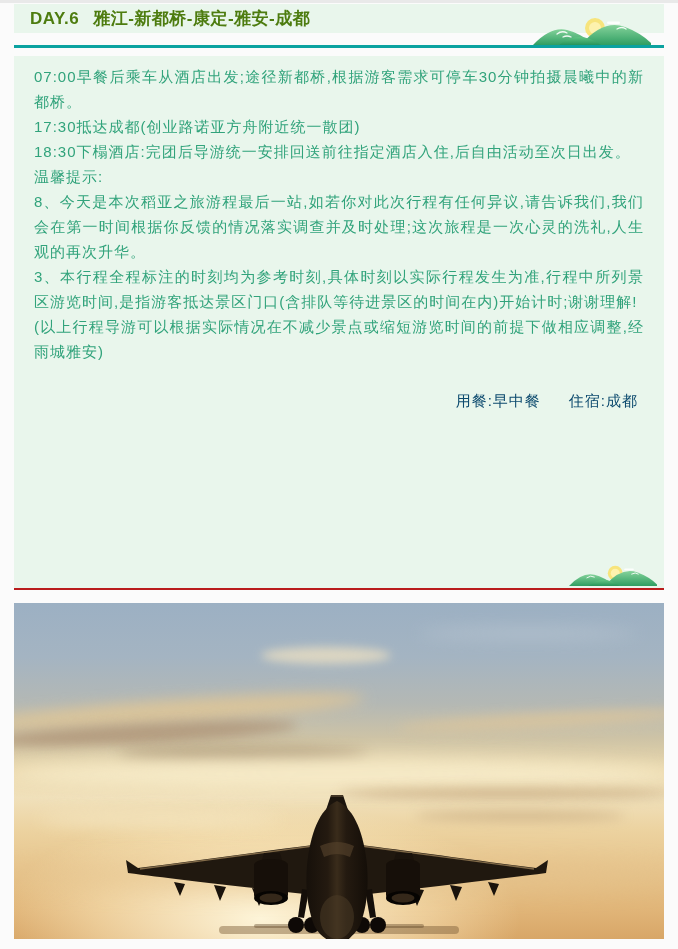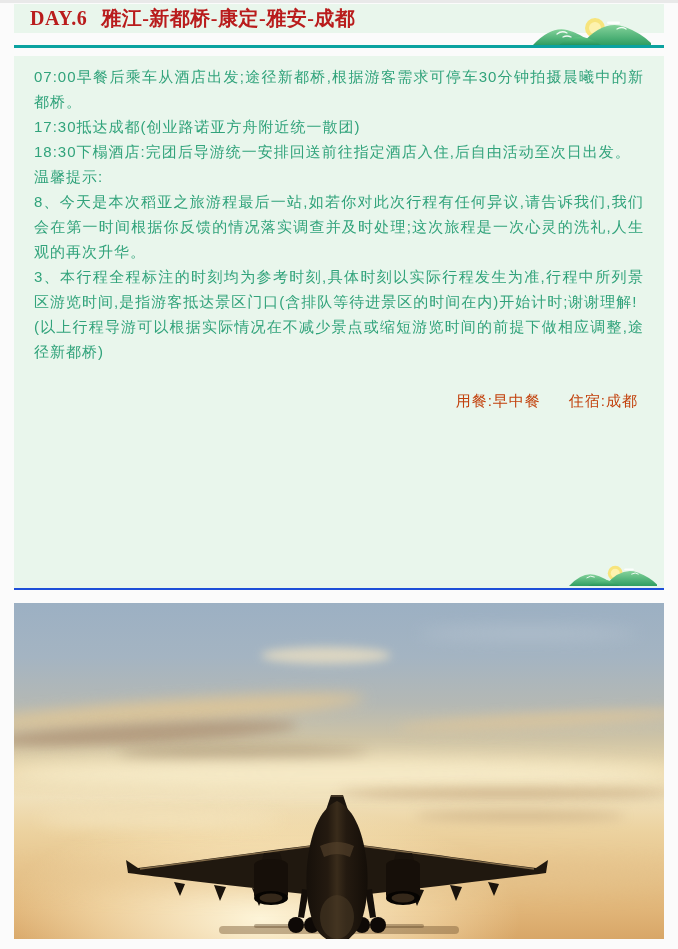--- a/index.html
+++ b/index.html
@@ -6,40 +6,40 @@
   body{
     width:678px;height:949px;overflow:hidden;
     background:#fbfbfb;
     font-family:"Liberation Sans","DejaVu Sans",sans-serif;
   }
   .top-strip{width:678px;height:3px;background:#e9e9e9;}
   .content{width:650px;margin:0 auto;}
   
   .day-header{position:relative;height:44px;margin-top:1px;}
   .day-band{height:29px;background:#e9f6ec;display:flex;align-items:center;padding-left:16px;}
-  .day-title{font-size:20px;font-weight:700;color:#b91c1c;letter-spacing:.5px;white-space:nowrap;font-family:Liberation Serif, serif;}
+  .day-title{font-size:17px;font-weight:700;color:#4d7c0f;letter-spacing:.5px;white-space:nowrap;}
   .day-title .route{margin-left:14px;}
   .teal-line{position:absolute;left:0;bottom:0;width:100%;height:3px;background:#0ba2a0;}
   .mountains{position:absolute;bottom:3px;}
   .mountains.hdr{right:13px;width:118px;height:28px;}
   .mountains.ftr{right:7px;bottom:0;width:88px;height:25px;}
   
   .itinerary-panel{
     position:relative;box-sizing:border-box;
     height:534px;margin-top:8px;
-    background:#e9f6ec;border-bottom:2px solid #1d4ed8;
+    background:#e9f6ec;border-bottom:2px solid #b91c1c;
     padding:8px 20px 0 20px;overflow:hidden;
   }
   .itinerary-panel p{
     margin:0;font-size:15px;line-height:25px;letter-spacing:1px;
     color:#31a37b;font-weight:500;text-align:justify;
   }
   .meta-row{
     margin-top:24px;font-size:15px;line-height:25px;letter-spacing:1px;
-    color:#c2410c;font-weight:500;text-align:right;padding-right:6px;
+    color:#0c4a6e;font-weight:500;text-align:right;padding-right:6px;
   }
   .meta-row .stay{margin-left:28px;}
   
   .photo{
     position:relative;width:650px;height:336px;margin-top:13px;overflow:hidden;
     background:
       radial-gradient(ellipse 360px 160px at 38% 94%, rgba(255,248,222,.95), rgba(255,240,200,.45) 45%, rgba(255,240,200,0) 72%),
       linear-gradient(180deg,
         #9cb0c3 0%, #a4b4c2 16%, #b4b8b4 30%, #cdc3a6 40%,
         #e9d6aa 50%, #f0e0ba 58%, #ecd29f 68%, #e6c38b 80%,
@@ -94,21 +94,21 @@
   </header>
 
   <section class="itinerary-panel">
     <div>
         <p>07:00早餐后乘车从酒店出发;途径新都桥,根据游客需求可停车30分钟拍摄晨曦中的新都桥。</p>
         <p>17:30抵达成都(创业路诺亚方舟附近统一散团)</p>
         <p>18:30下榻酒店:完团后导游统一安排回送前往指定酒店入住,后自由活动至次日出发。</p>
         <p>温馨提示:</p>
         <p>8、今天是本次稻亚之旅游程最后一站,如若你对此次行程有任何异议,请告诉我们,我们会在第一时间根据你反馈的情况落实调查并及时处理;这次旅程是一次心灵的洗礼,人生观的再次升华。</p>
         <p>3、本行程全程标注的时刻均为参考时刻,具体时刻以实际行程发生为准,行程中所列景区游览时间,是指游客抵达景区门口(含排队等待进景区的时间在内)开始计时;谢谢理解!</p>
-        <p>(以上行程导游可以根据实际情况在不减少景点或缩短游览时间的前提下做相应调整,途径新都桥)</p>
+        <p>(以上行程导游可以根据实际情况在不减少景点或缩短游览时间的前提下做相应调整,经雨城雅安)</p>
       </div>
     <div class="meta-row">
       <span>用餐:早中餐</span><span class="stay">住宿:成都</span>
     </div>
     <svg class="mountains ftr" viewBox="0 0 118 28" aria-hidden="true">
       <circle cx="62" cy="11" r="10" fill="#f7e47c"></circle>
       <circle cx="62" cy="11" r="6" fill="#fdf2ae"></circle>
       <rect x="74" y="4.5" width="13" height="2.4" rx="1.2" fill="#ffffff" opacity=".85"></rect>
       <path d="M0,28 Q18,9 34,13 Q47,16 62,28 Z" fill="url(#mg1)"></path>
       <path d="M48,28 Q70,2 92,10 Q108,16 118,26 L118,28 Z" fill="url(#mg1)"></path>

